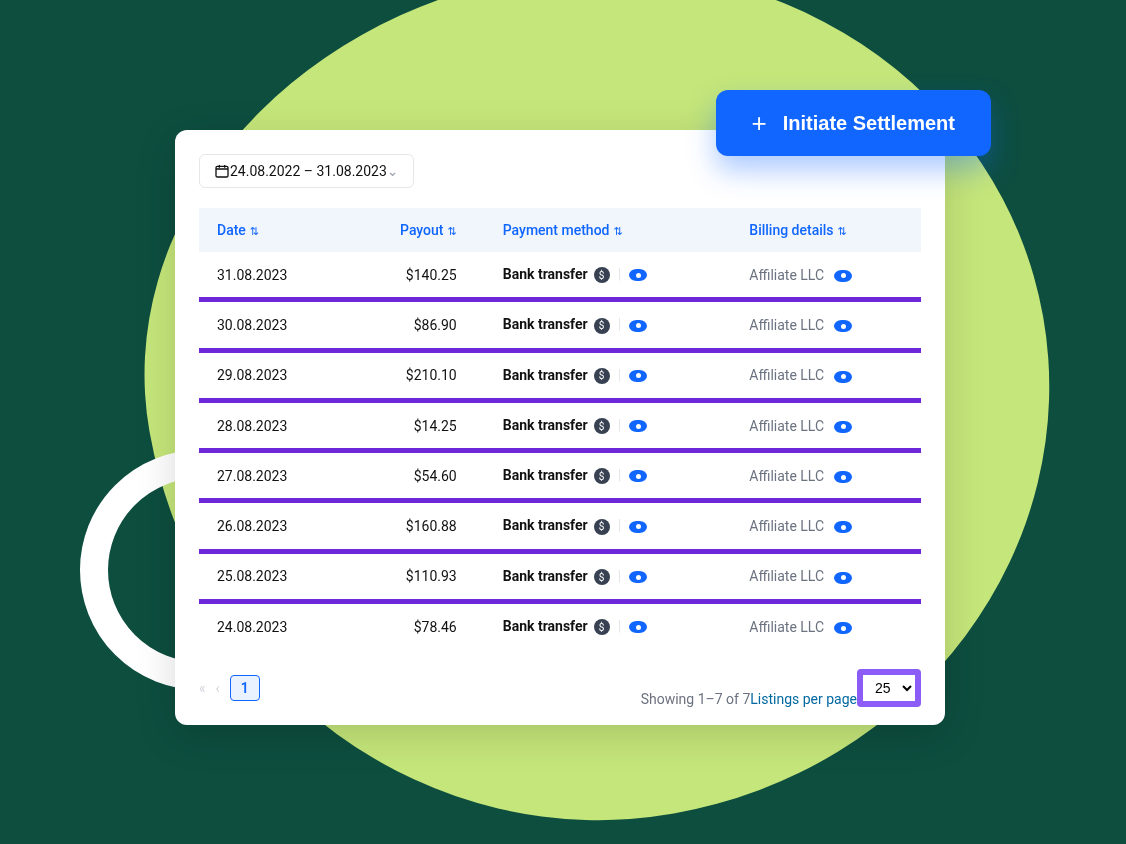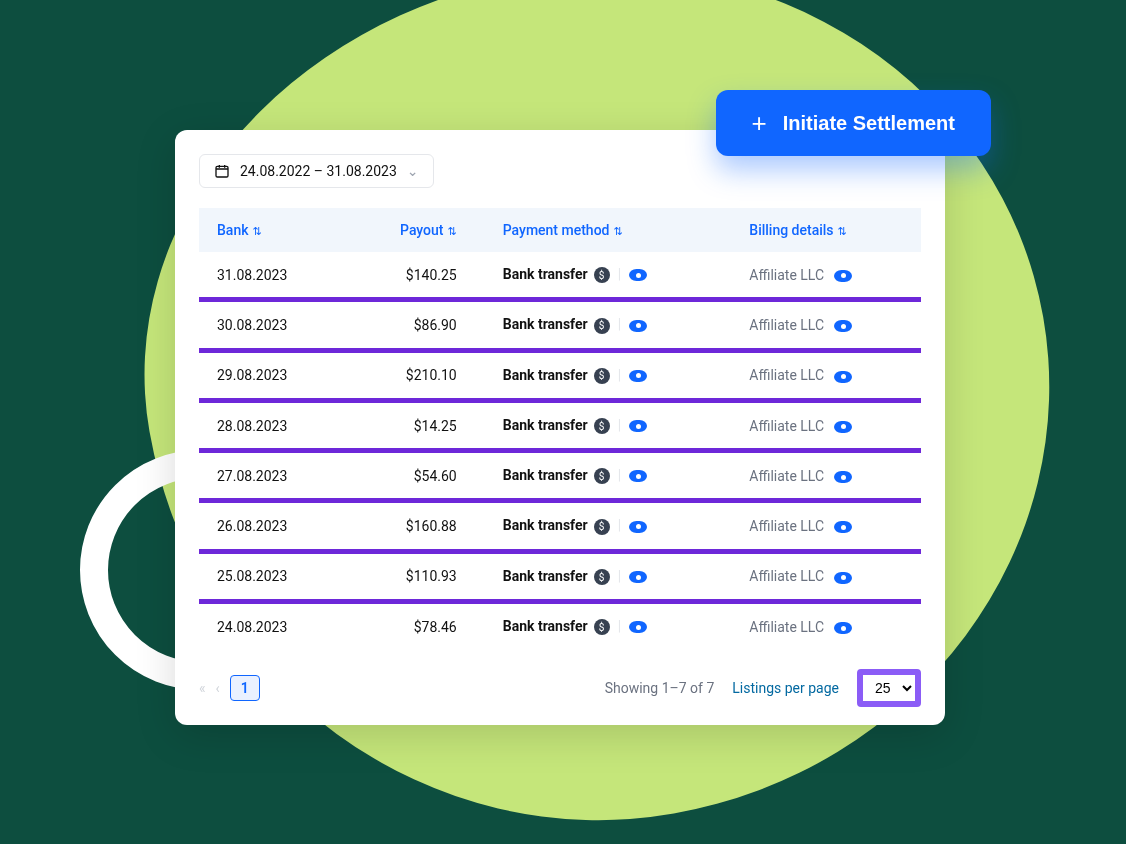--- a/index.html
+++ b/index.html
@@ -36,21 +36,20 @@
   top: 130px;
   width: 770px;
   background: #fff;
   border-radius: 12px;
   box-shadow: 0 10px 40px rgba(0,0,0,0.15);
   padding: 24px 24px 18px;
 }
 .date-picker {
   display: inline-flex;
   align-items: center;
-  gap: 10px;
   border: 1px solid #e5e7eb;
   border-radius: 6px;
   padding: 8px 14px;
   font-size: 14px;
   color: #111;
   background:#fff;
   cursor: pointer;
 }
 .date-picker .chev { color: #9ca3af; }
 .cta {
@@ -109,21 +108,21 @@
 .billing .eye-icon{ margin-left:10px; }
 .footer {
   display:flex;justify-content:space-between;align-items:center;margin-top:20px;
 }
 .pager { display:flex;align-items:center;gap:10px; }
 .pager .arr { color:#d1d5db; font-size:14px; cursor:pointer;}
 .pager .page {
   border:1px solid #1066ff;color:#1066ff;background:#eaf1ff;
   padding:4px 10px;border-radius:4px;font-size:14px;font-weight:600;cursor:pointer;
 }
-.footer-right{ display:flex;align-items:center;gap:18px;font-size:14px;}
+.footer-right{ display:flex;align-items:flex-end;font-size:14px;}
 .showing{color:#6b7280;}
 .lpp{color:#0369a1;}
 .select{
   border:6px solid #8b5cf6;border-radius:4px;padding:4px 8px;font-size:14px;background:#fff;cursor:pointer;
 }
 </style>
 </head>
 <body>
 
 <div class="blob"></div>
@@ -135,21 +134,21 @@
         <rect x="3" y="5" width="18" height="16" rx="2"></rect>
         <path d="M3 9h18M8 3v4M16 3v4"></path>
       </svg>
     <span>24.08.2022 – 31.08.2023</span>
     <span class="chev">⌄</span>
   </div>
 
   <table>
     <thead>
       <tr>
-        <th><span>Bank</span><span class="sort">⇅</span></th>
+        <th><span>Date</span><span class="sort">⇅</span></th>
         <th class="payout"><span>Payout</span><span class="sort">⇅</span></th>
         <th><span>Payment method</span><span class="sort">⇅</span></th>
         <th><span>Billing details</span><span class="sort">⇅</span></th>
       </tr>
     </thead>
     <tbody id="tbody">
         <tr>
           <td>31.08.2023</td>
           <td class="payout">$140.25</td>
           <td><span class="pm">Bank transfer</span><span class="dollar-icon">$</span><span class="sep">|</span><span class="eye-icon"></span></td>

